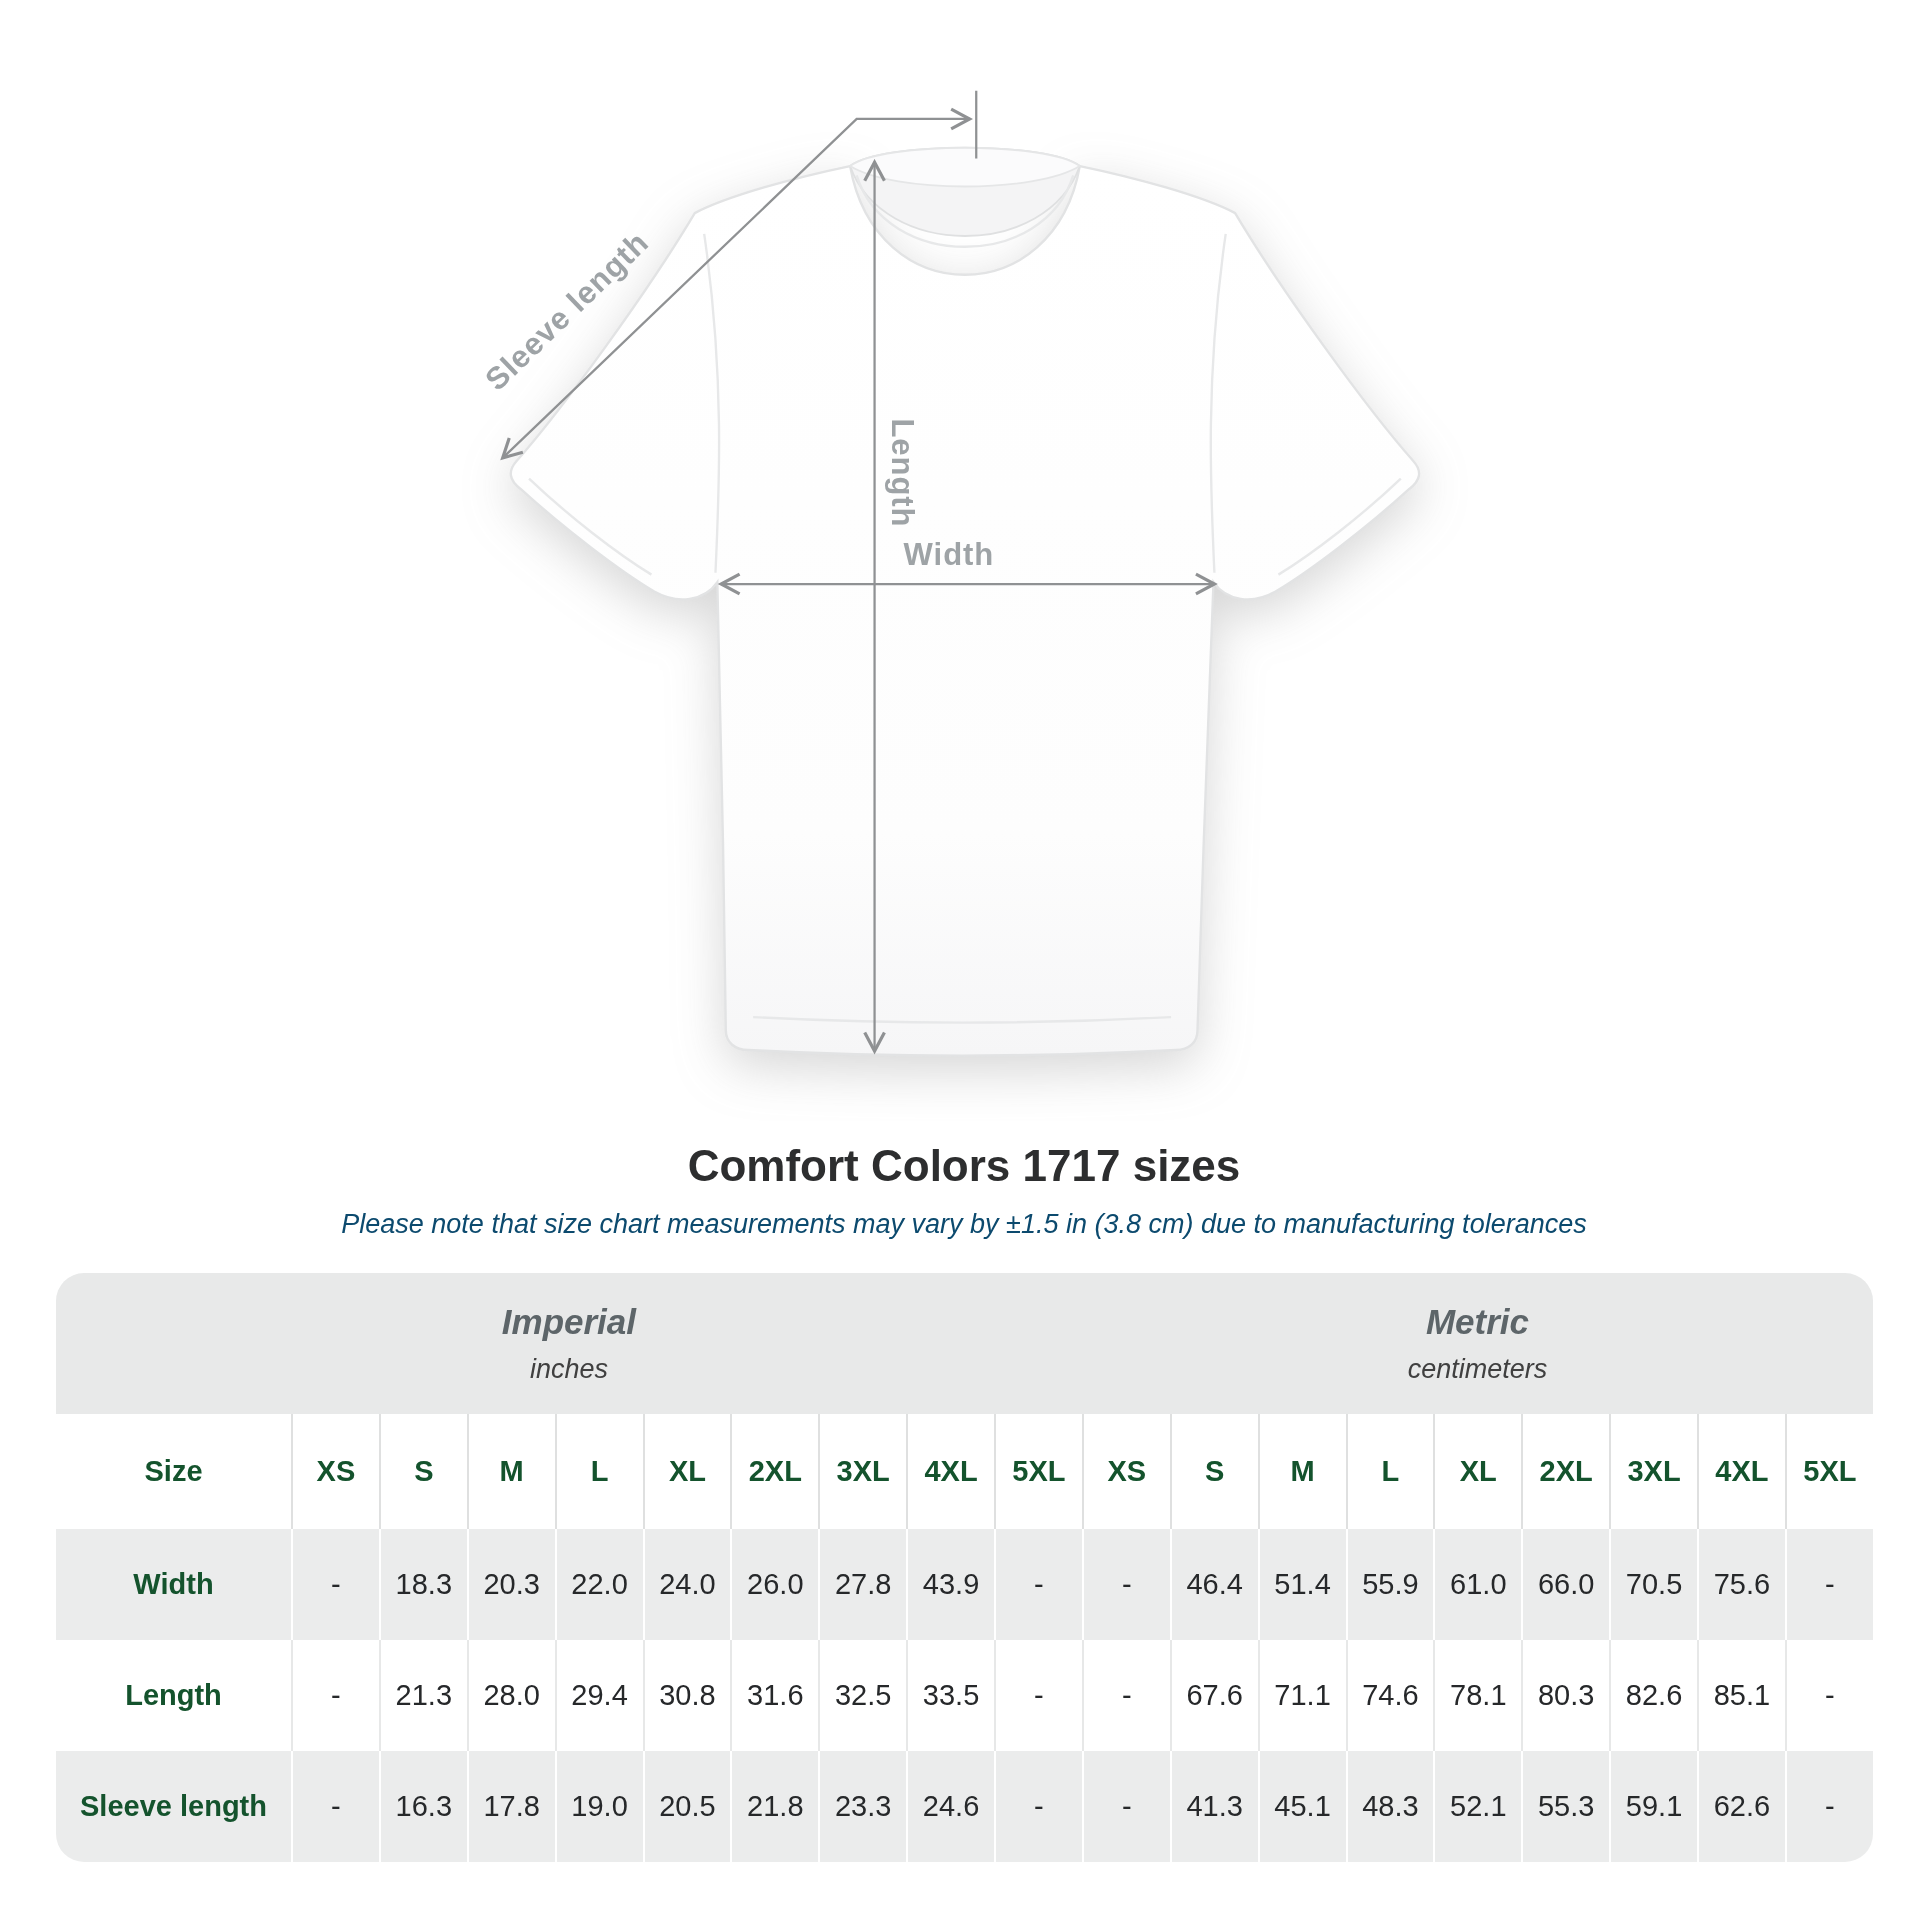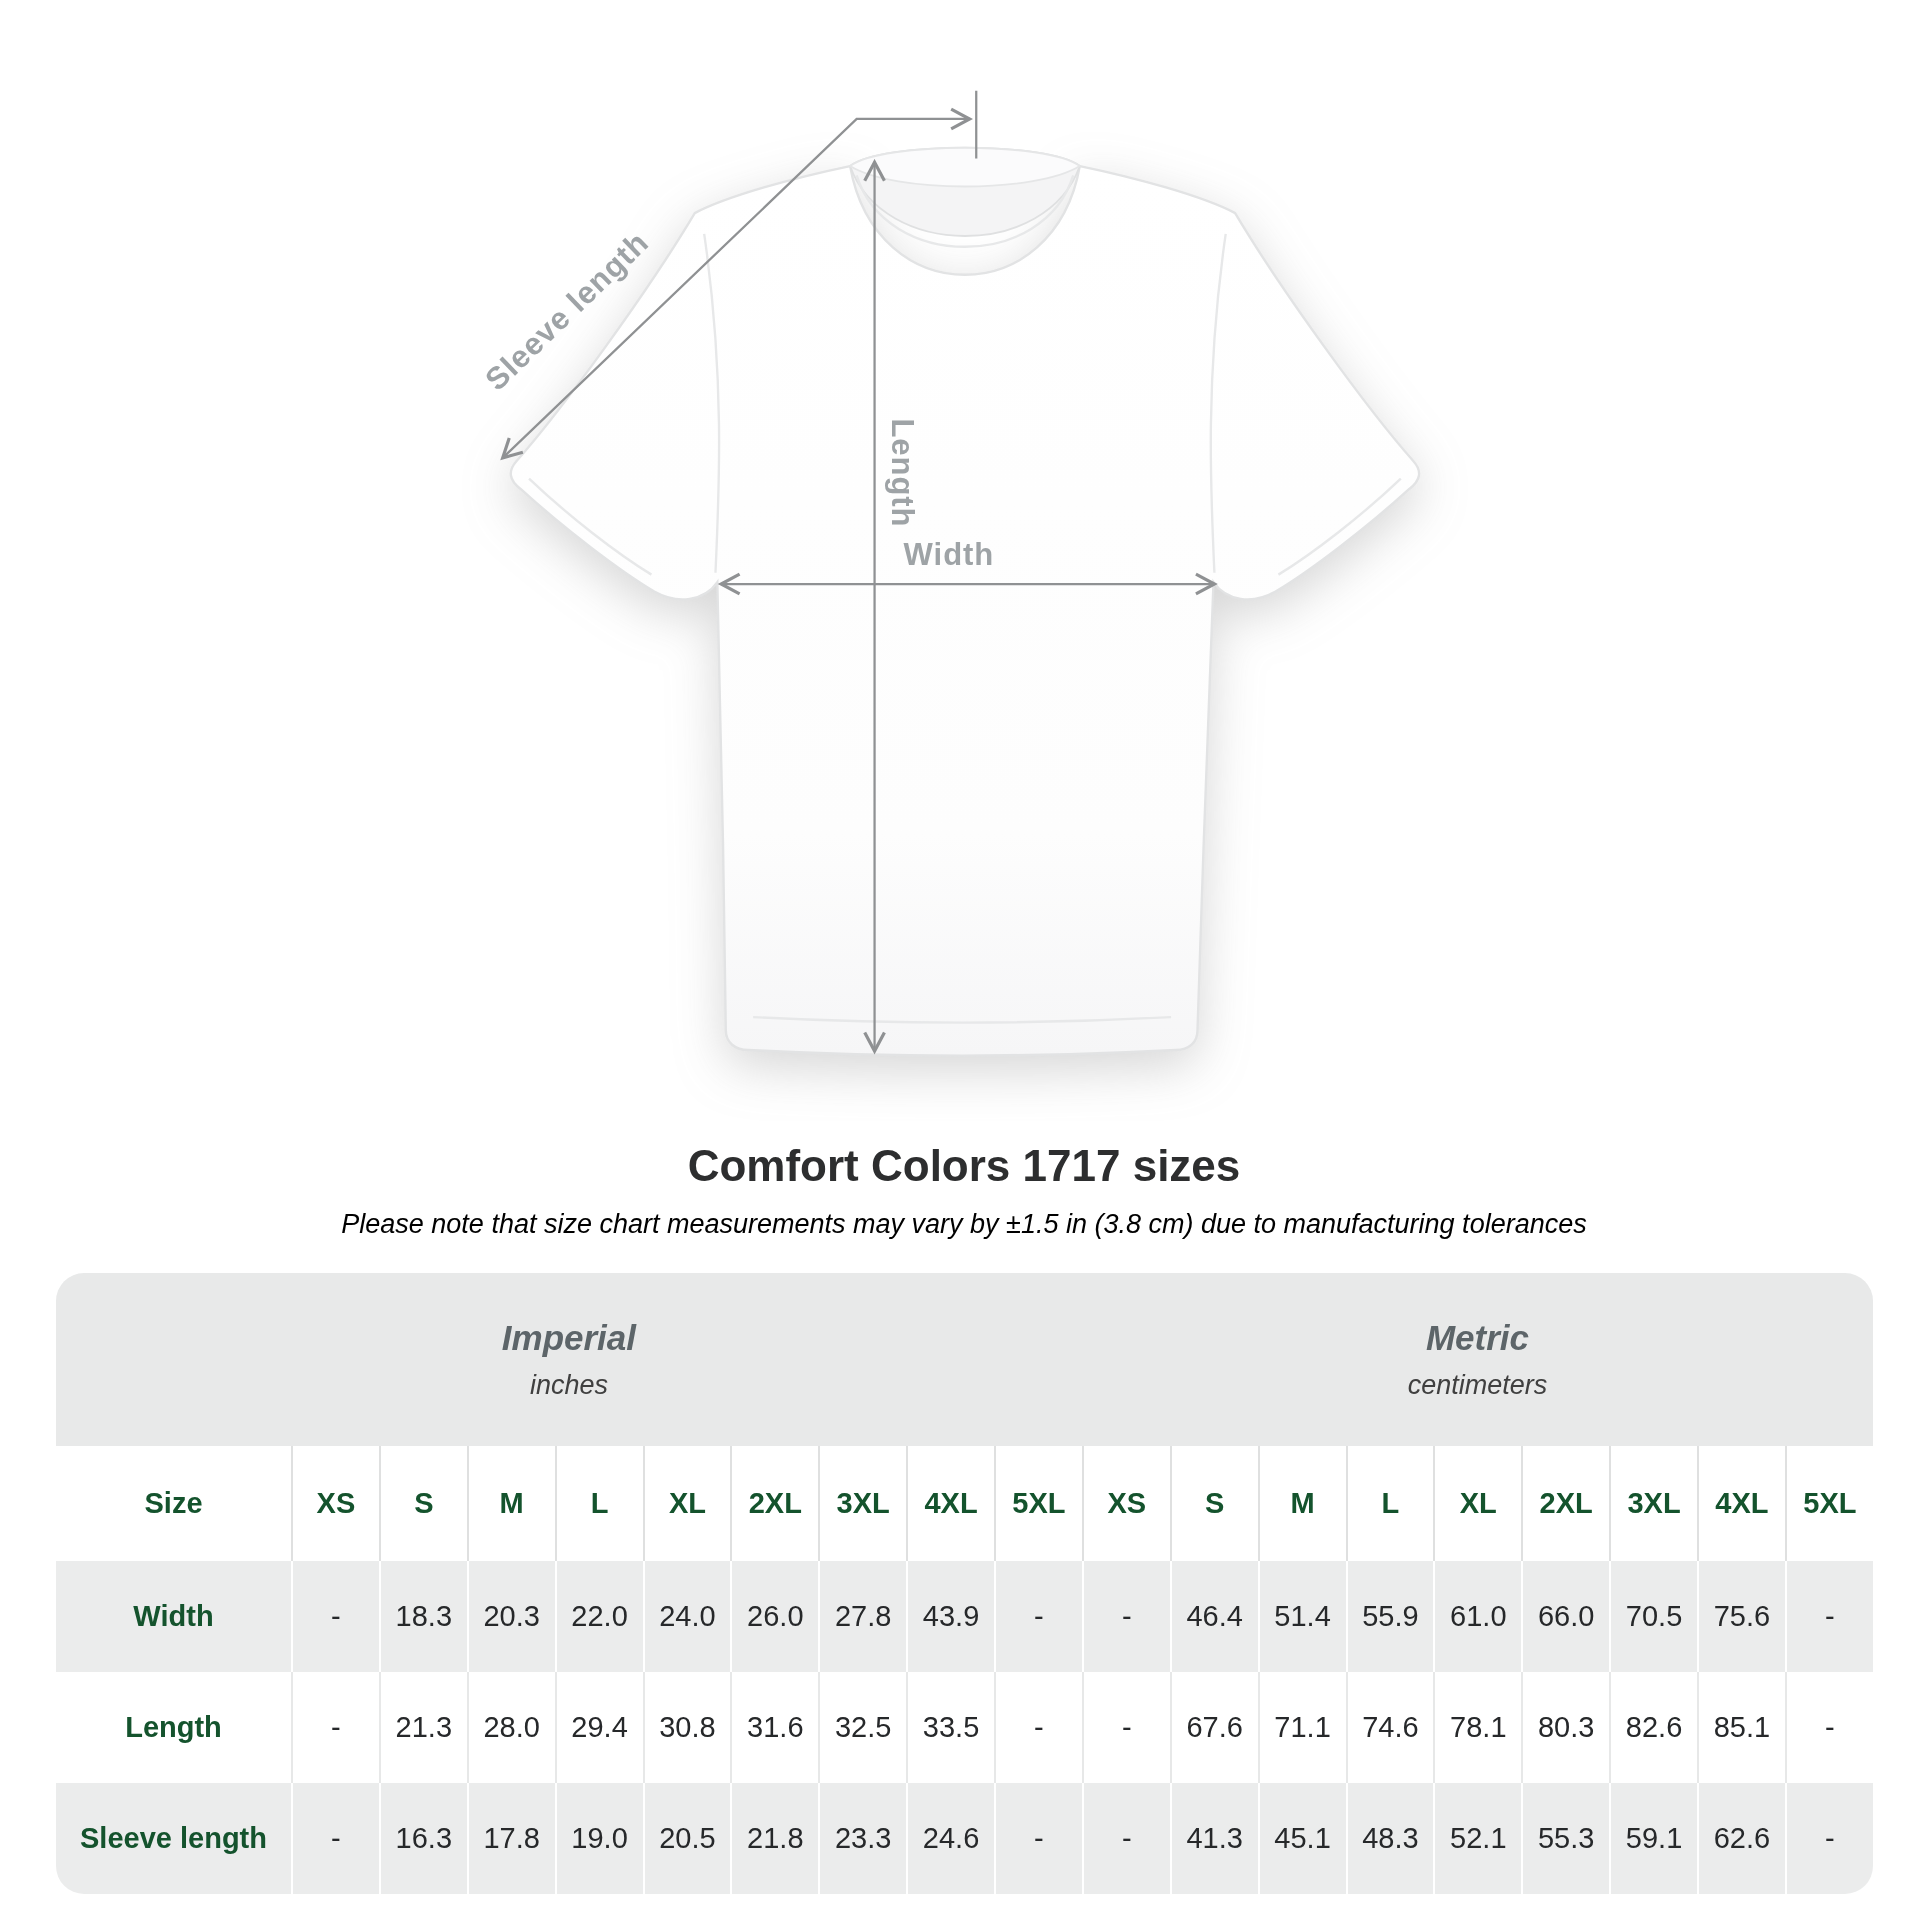--- a/index.html
+++ b/index.html
@@ -16,29 +16,29 @@
   .neck-back { fill:#fbfbfc; stroke:#e5e6e7; stroke-width:2; }
   .meas { fill:none; stroke:#8f9193; stroke-width:2.4; }
   .meas-label { font-size:33px; font-weight:bold; fill:#9ea3a6; letter-spacing:1px; }
   
   .title {
     position:absolute; left:0; top:1141px; width:1928px; text-align:center;
     font-size:44px; font-weight:bold; color:#2d2e2f;
   }
   .subtitle {
     position:absolute; left:0; top:1209px; width:1928px; text-align:center;
-    font-size:27px; font-style:italic; color:#000000;
+    font-size:27px; font-style:italic; color:#0c4a6e;
   }
   
   table.size-chart {
     position:absolute; left:56px; top:1273px; width:1817px;
     border-collapse:separate; border-spacing:0; table-layout:fixed;
   }
   .size-chart th, .size-chart td { text-align:center; vertical-align:middle; padding:0; }
-  tr.band th { height:173px; background:#e8e9e9; }
+  tr.band th { height:141px; background:#e8e9e9; }
   th.band-left  { border-top-left-radius:28px; }
   th.band-right { border-top-right-radius:28px; }
   .band-title { font-size:35px; font-weight:bold; font-style:italic; color:#5d6569; }
   .band-unit  { font-size:27px; font-style:italic; color:#404040; margin-top:11.3px; font-weight:normal; }
   tr.head-row th { height:115px; background:#ffffff; }
   tr.data-row > * { height:111px; }
   tr.r-gray  > * { background:#ebecec; }
   tr.r-white > * { background:#ffffff; }
   th.lbl, th.sz { font-size:29px; font-weight:bold; color:#14532d; }
   td.val { font-size:29px; color:#26282a; }

